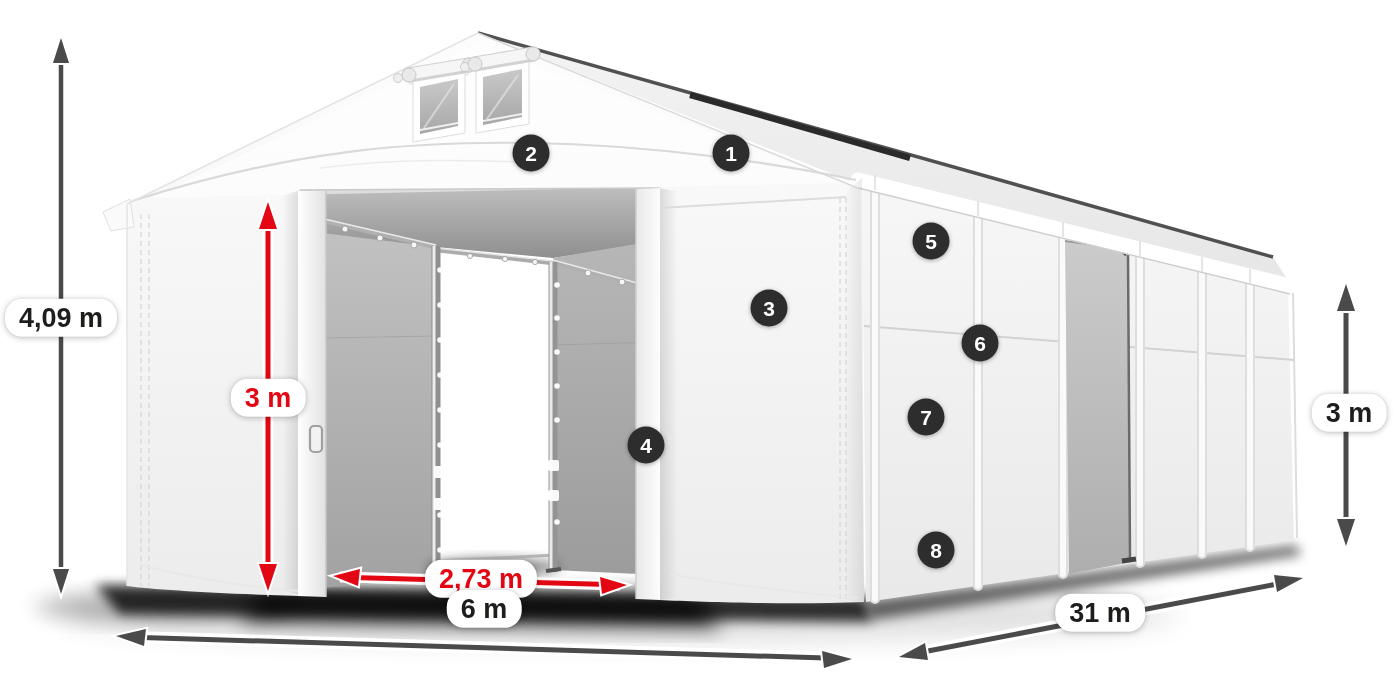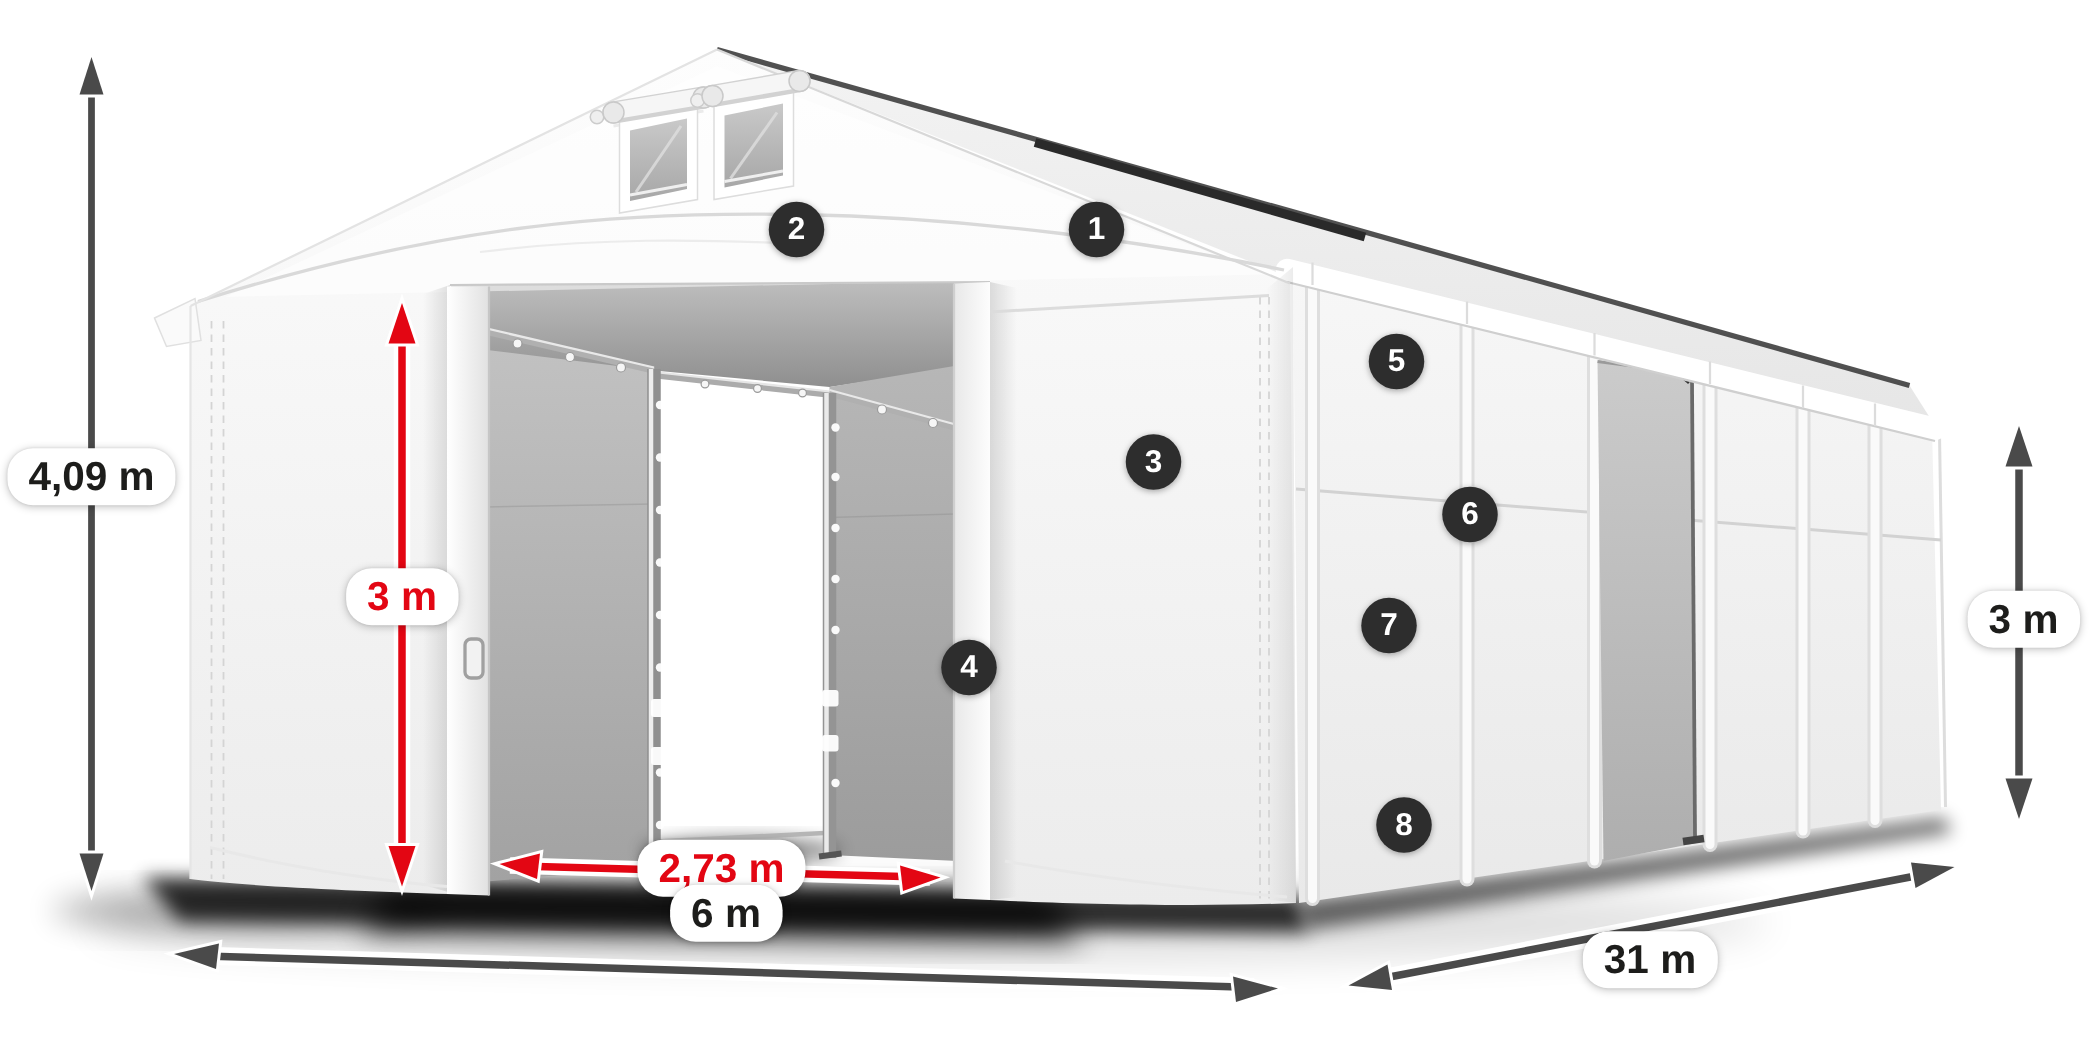--- a/index.html
+++ b/index.html
@@ -315,21 +315,21 @@
 </div>
 <div class="dim-label red" style="left:268px;top:398px;">
   <span>3 m</span>
 </div>
 <div class="dim-label red" style="left:481px;top:579px;text-align:center;">
   <span>2,73 m</span>
 </div>
 <div class="dim-label" style="left:484px;top:609px;">
   <span>6 m</span>
 </div>
-<div class="dim-label" style="left:1100px;top:613px;margin-top:27px;">
+<div class="dim-label" style="left:1100px;top:613px;">
   <span>31 m</span>
 </div>
 <div class="dim-label" style="left:1349px;top:413px;">
   <span>3 m</span>
 </div>
 
 <div class="callout" style="left:731px;top:153px;">
   <span>1</span>
 </div>
 <div class="callout" style="left:531px;top:153px;">

